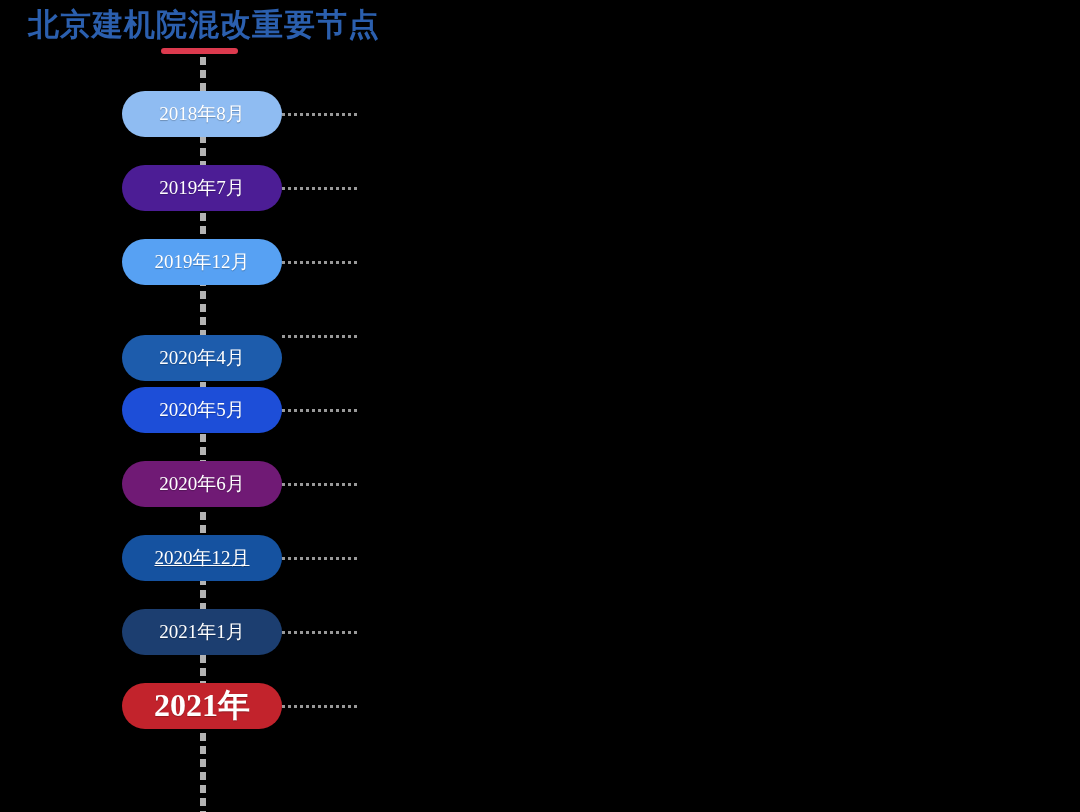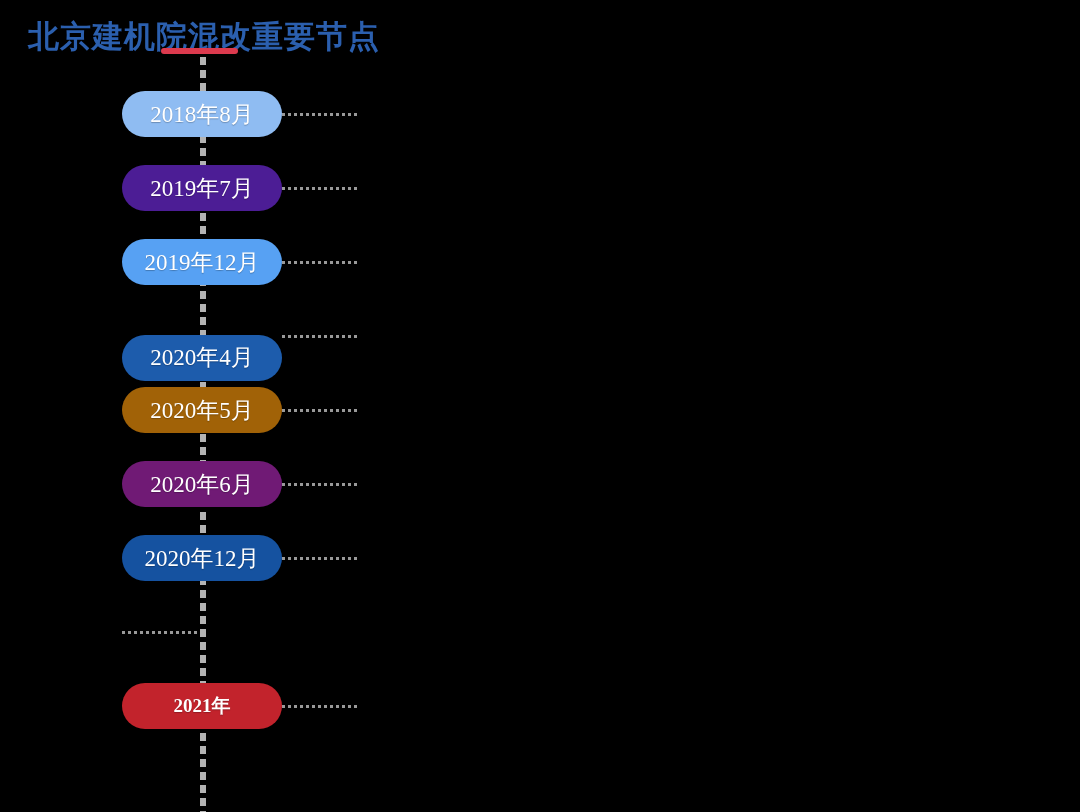--- a/index.html
+++ b/index.html
@@ -8,21 +8,21 @@
     background: #000000;
     font-family: "Liberation Serif", "DejaVu Serif", serif;
     position: relative;
     overflow: hidden;
   }
   .stage { position: absolute; inset: 0; }
 
   .title {
     position: absolute;
     left: 28px;
-    top: 16px;
+    top: 4px;
     font-family: "Liberation Sans", "DejaVu Sans", sans-serif;
     font-weight: 700;
     font-size: 31px;
     letter-spacing: 1px;
     color: var(--title-color, #2B5FAE);
     white-space: nowrap;
   }
 
   .title-underline {
     position: absolute;
@@ -63,25 +63,25 @@
   }
 
   .pill {
     width: 160px;
     height: 46px;
     border-radius: 23px;
     display: flex;
     align-items: center;
     justify-content: center;
     color: #FFFFFF;
-    font-size: 23px;
+    font-size: 19px;
     white-space: nowrap;
     text-shadow: 0 1px 1px rgba(0,0,0,0.25);
   }
-  .pill.bold { font-weight: 700; font-size: 19px; }
+  .pill.bold { font-weight: 700; font-size: 32px; }
 
   .dots {
     width: 76px;
     height: 3px;
     background: repeating-linear-gradient(
       90deg,
       var(--connector-color, #999999) 0px, var(--connector-color, #999999) 3px,
       transparent 3px, transparent 6px
     );
   }
@@ -113,36 +113,37 @@
       <div class="pill" style="background-color: rgb(87, 161, 243); text-align: right;">2019年12月</div>
       <div class="dots"></div>
     </div>
 
     <div class="row">
       <div class="pill" style="background-color: rgb(29, 92, 172); margin-top: 43px;">2020年4月</div>
       <div class="dots"></div>
     </div>
 
     <div class="row">
-      <div class="pill" style="background-color: #a16207;">2020年5月</div>
+      <div class="pill" style="background-color: #1d4ed8;">2020年5月</div>
       <div class="dots"></div>
     </div>
 
     <div class="row">
       <div class="pill" style="background-color: #701a75;">2020年6月</div>
       <div class="dots"></div>
     </div>
 
 
     <div class="row">
-      <div class="pill" style="background-color: rgb(21, 82, 160);">2020年12月</div>
+      <div class="pill" style="background-color: rgb(21, 82, 160); text-decoration: underline;">2020年12月</div>
       <div class="dots"></div>
     </div>
 
     <div class="row">
+      <div class="pill" style="background-color: rgb(28, 62, 112);">2021年1月</div>
       <div class="dots"></div>
     </div>
 
     <div class="row">
       <div class="pill bold" style="background-color: rgb(194, 35, 44);">2021年</div>
       <div class="dots"></div>
     </div>
 
   </div>
 </div>

